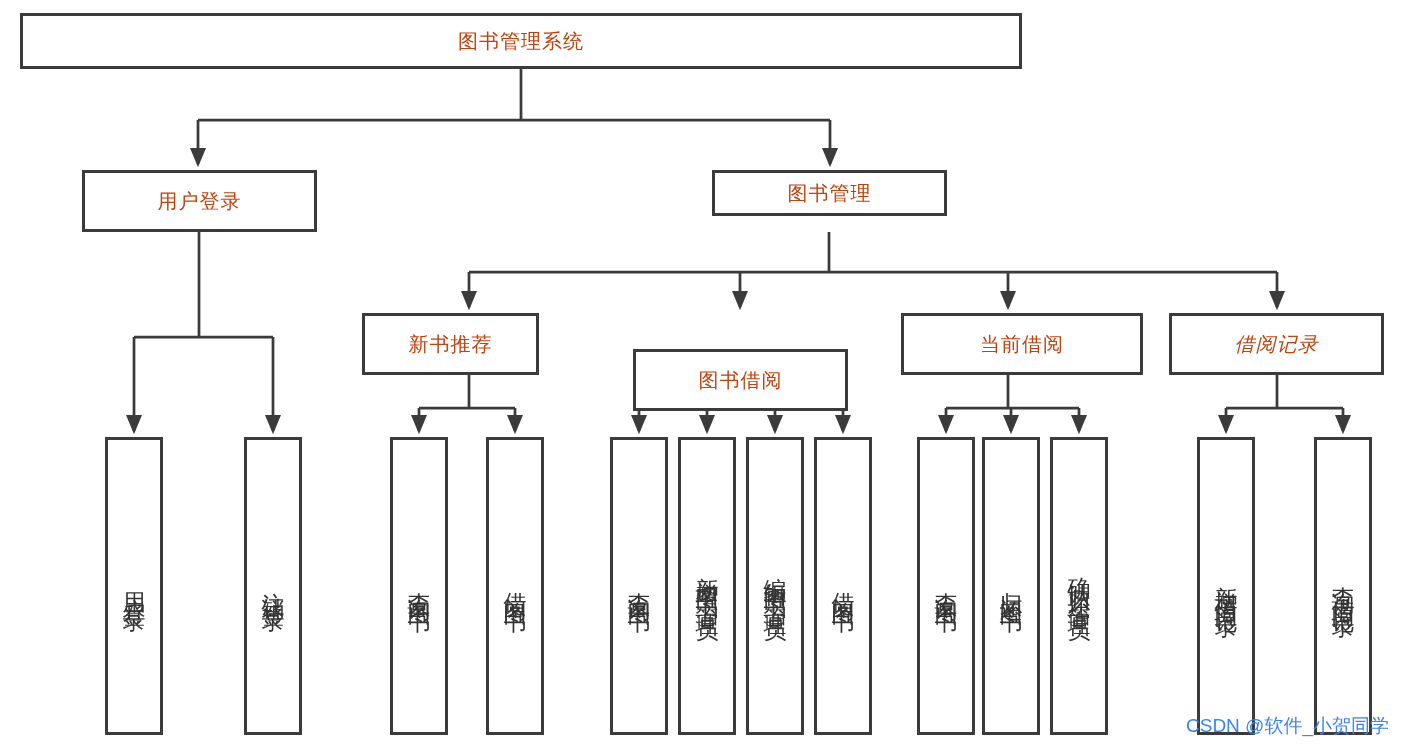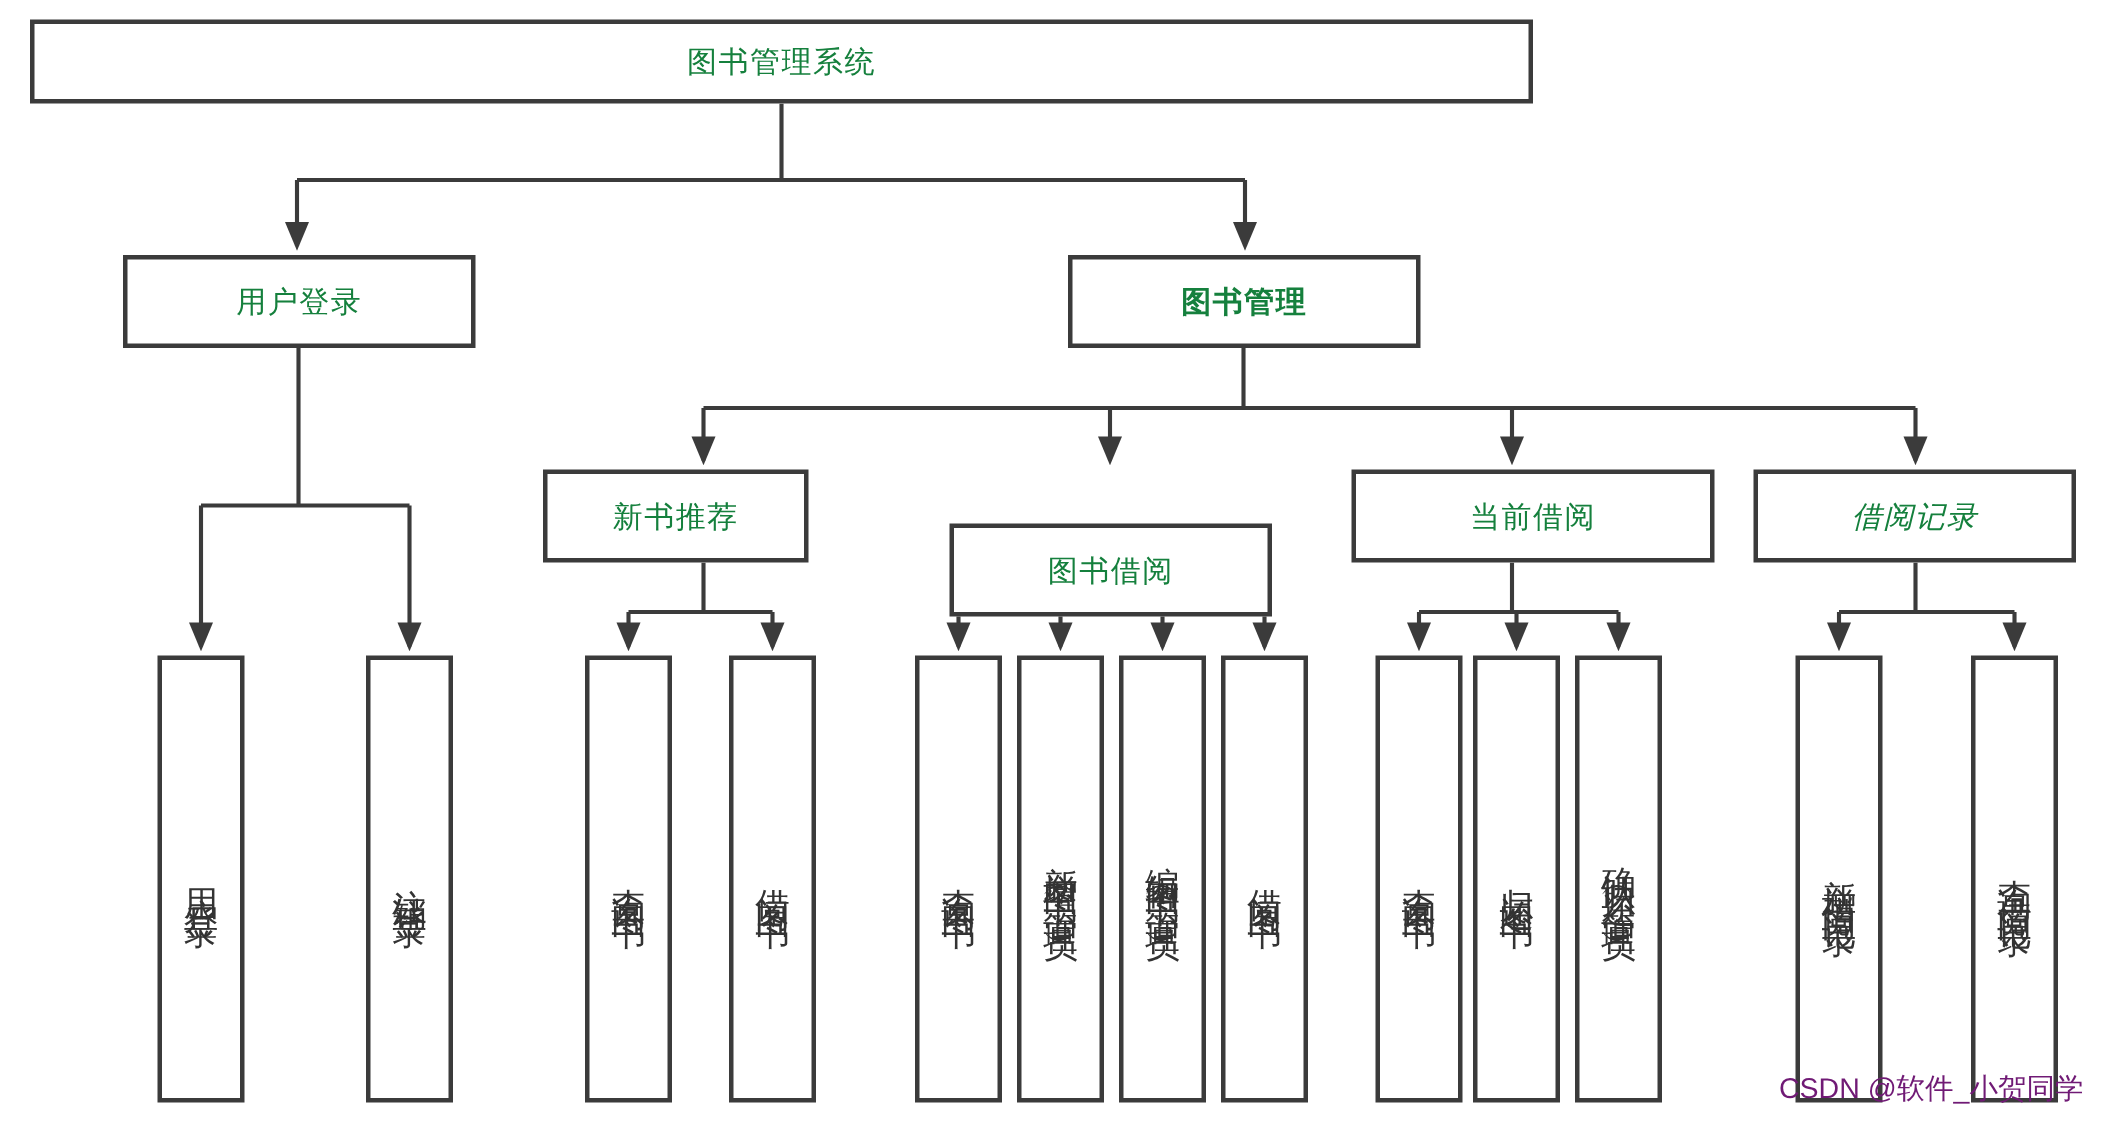--- a/index.html
+++ b/index.html
@@ -10,21 +10,21 @@
     font-family:"Liberation Sans", sans-serif;
     overflow:hidden;
   }
   #wires{position:absolute;left:0;top:0;width:1405px;height:747px;}
   .hbox{
     position:absolute;
     box-sizing:border-box;
     border:3px solid #3b3b3b;
     background:#ffffff;
     display:flex;align-items:center;justify-content:center;
-    font-size:20px;color:#15803d;
+    font-size:20px;color:#c2410c;
     letter-spacing:1px;
   }
   .vbox{
     position:absolute;
     box-sizing:border-box;
     border:3px solid #3b3b3b;
     background:#ffffff;
     width:58px;height:298px;top:437px;
     display:flex;align-items:center;justify-content:center;
     font-size:23px;color:#333333;
@@ -32,21 +32,21 @@
   .vbox span{
     writing-mode:vertical-rl;
     letter-spacing:6px;
     line-height:1;
     white-space:nowrap;
   }
   #watermark{
     position:absolute;
     left:1186px;top:713px;
     font-size:19px;
-    color:#701a75;
+    color:#3b82f6;
     white-space:nowrap;
     z-index:5;
   }
 </style>
 </head>
 <body>
 
 <div id="canvas">
 
   <svg id="wires" viewBox="0 0 1405 747" xmlns="http://www.w3.org/2000/svg">
@@ -95,21 +95,21 @@
       <path d="M1277 375 L1277 408"></path>
       <path d="M1226 408 L1343 408"></path>
       <path d="M1226 408 L1226 431" marker-end="url(#arrow)"></path>
       <path d="M1343 408 L1343 431" marker-end="url(#arrow)"></path>
     </g>
   </svg>
 
   <div class="hbox" style="left:20px;top:13px;width:1002px;height:56px;">图书管理系统</div>
 
   <div class="hbox" style="left:82px;top:170px;width:235px;height:62px;">用户登录</div>
-  <div class="hbox" style="left:712px;top:170px;width:235px;height:62px;font-weight:bold;">图书管理</div>
+  <div class="hbox" style="left:712px;top:170px;width:235px;height:46px;">图书管理</div>
 
   <div class="hbox" style="left:362px;top:313px;width:177px;height:62px;">新书推荐</div>
   <div class="hbox" style="left:633px;top:313px;width:215px;height:62px;margin-top:36px;">图书借阅</div>
   <div class="hbox" style="left:901px;top:313px;width:242px;height:62px;">当前借阅</div>
   <div class="hbox" style="left:1169px;top:313px;width:215px;height:62px;font-style:italic;">借阅记录</div>
 
   <div class="vbox" style="left:105px;">
     <span>用户登录</span>
   </div>
   <div class="vbox" style="left:244px;">

